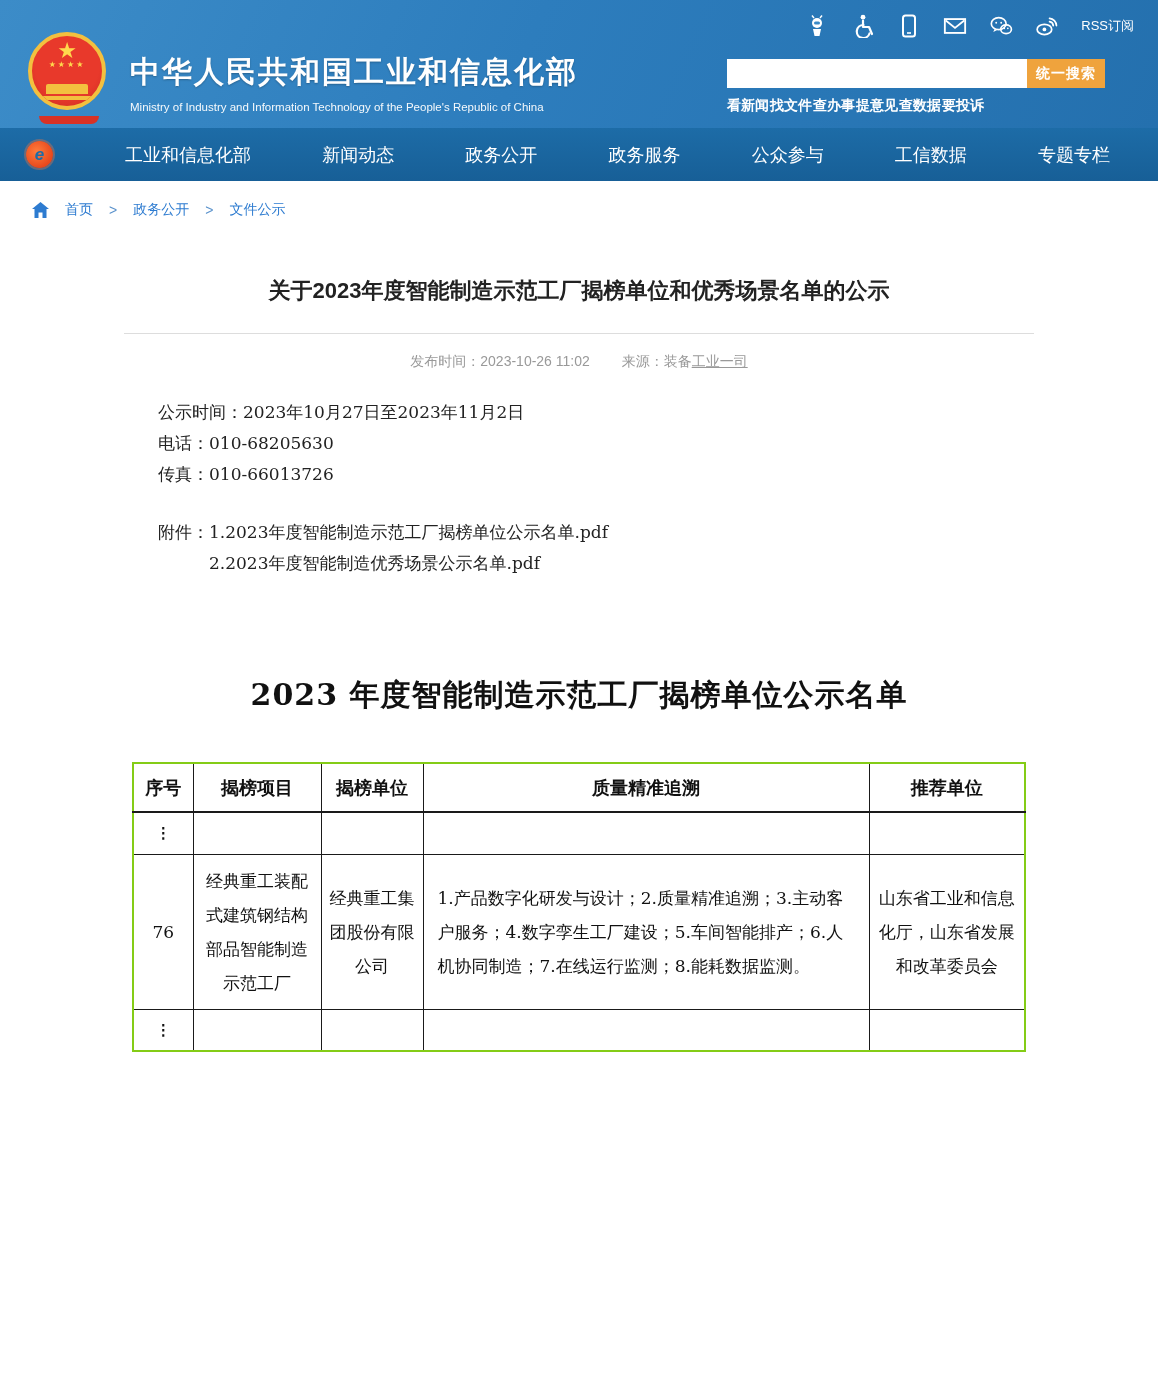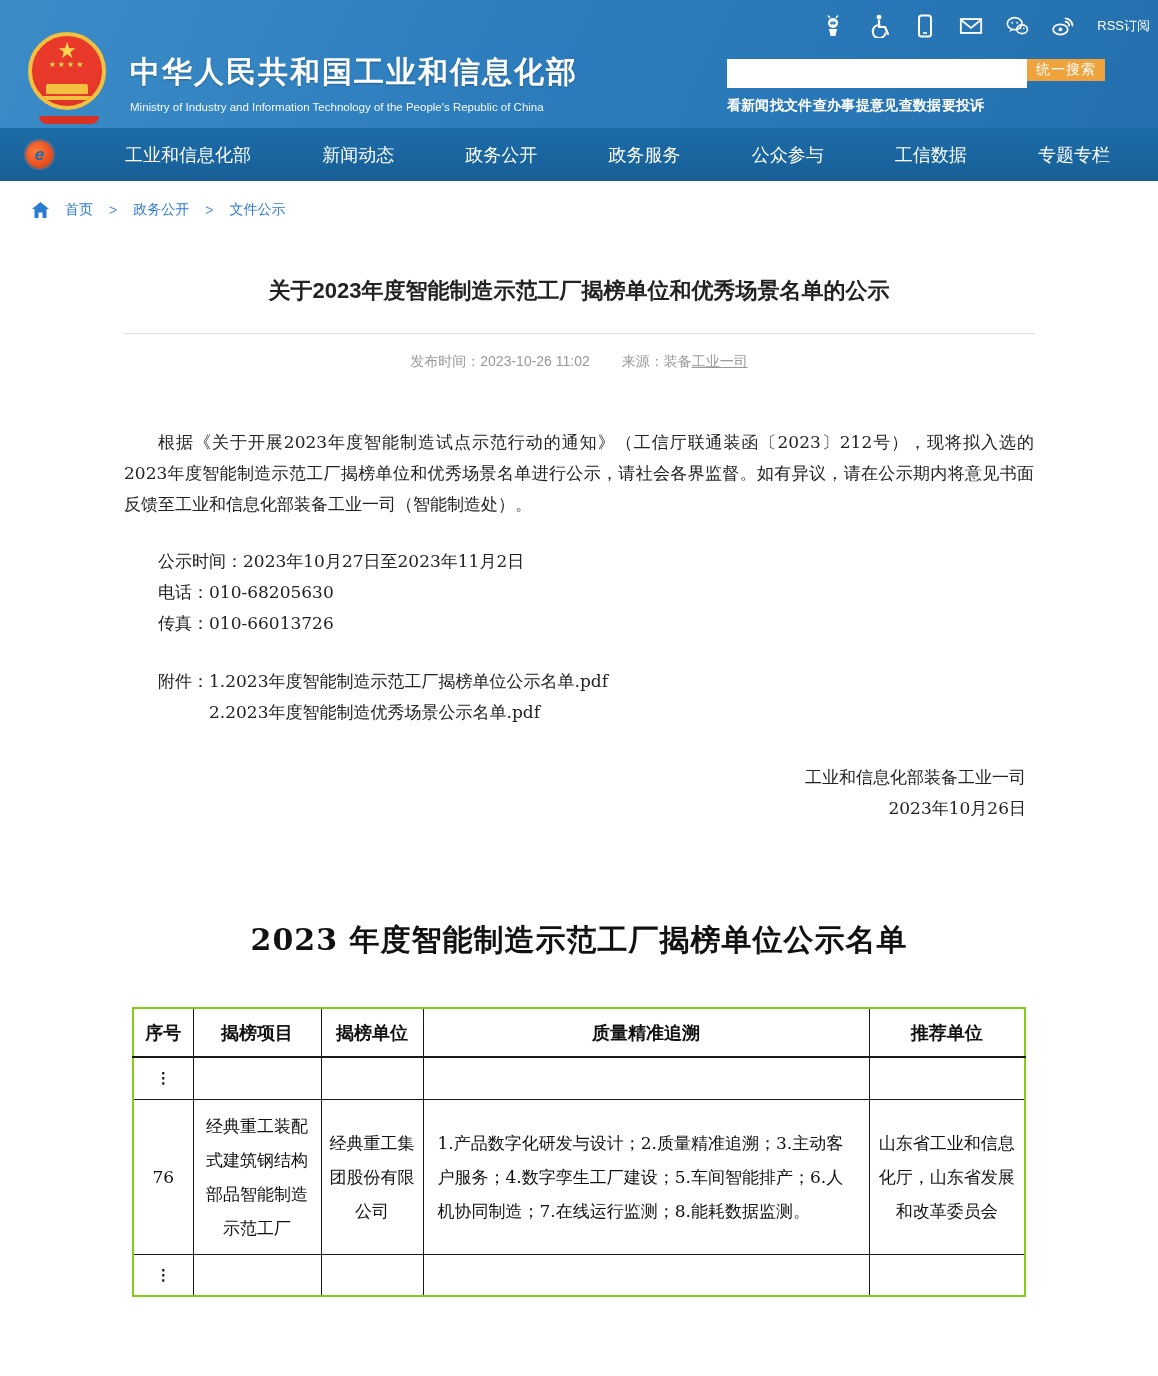--- a/index.html
+++ b/index.html
@@ -21,30 +21,30 @@
   .emblem-star-big{ position:absolute; left:50%; top:4px; transform:translateX(-50%); color:#ffd84d; font-size:22px; line-height:22px;}
   .emblem-stars-small{ position:absolute; left:50%; top:24px; transform:translateX(-50%); color:#ffd84d; font-size:8px; letter-spacing:2px; white-space:nowrap;}
   .emblem-gate{ position:absolute; left:50%; bottom:12px; transform:translateX(-50%); width:42px; height:10px; background:#f3c03f; border-radius:2px 2px 0 0;}
   .emblem-gate2{ position:absolute; left:50%; bottom:6px; transform:translateX(-50%); width:52px; height:4px; background:#f3c03f; border-radius:2px;}
   .emblem-ribbon{ position:absolute; left:50%; bottom:-4px; transform:translateX(-50%); width:60px; height:8px; background:#d93225; border-radius:0 0 8px 8px;}
   .header-titles{ margin-left:20px; color:#fff;margin-top:12px; }
   .header-title-cn{ font-size:30px; font-weight:bold; letter-spacing:2px; text-shadow:0 1px 2px rgba(0,0,0,.25); }
   .header-title-en{ font-size:11.5px; margin-top:8px; opacity:.95; }
 
   
-  .topbar{ position:absolute; top:14px; right:8px; display:flex; align-items:center; gap:22px; }
+  .topbar{ position:absolute; top:14px; right:24px; display:flex; align-items:center; gap:22px; }
   .topbar .ticon{ width:24px; height:24px; display:inline-flex; align-items:center; justify-content:center; cursor:pointer; }
   .topbar svg{ display:block; }
   .rss-label{ color:#fff; font-size:13px; cursor:pointer; }
 
   
   .search-area{ position:absolute; top:59px; right:53px; width:378px; }
   .search-row{ display:flex; }
   .search-input{ width:300px; height:29px; border:none; outline:none; padding:0 8px; font-size:14px; background:#fff; }
-  .search-btn{ width:78px; height:22px; border:none; background:#efa33d; color:#fff; font-size:14px; font-weight:normal; cursor:pointer; letter-spacing:1px;}
+  .search-btn{ width:78px; height:29px; border:none; background:#efa33d; color:#fff; font-size:14px; font-weight:bold; cursor:pointer; letter-spacing:1px;}
   .quick-links{ display:flex; gap:1px; margin-top:9px; }
   .quick-links span{ color:#fff; font-size:14px; font-weight:bold; cursor:pointer; white-space:nowrap; }
 
   
   .main-nav{ height:53px; background:linear-gradient(180deg,#1d6ca7 0%,#175f97 100%); display:flex; align-items:center; }
   .nav-logo{ margin-left:26px; width:27px; height:27px; border-radius:50%;
     background:radial-gradient(circle at 40% 40%, #ff7d3c 0%, #e8481d 70%);
     color:#1d6ca7; font-weight:bold; font-style:italic; font-size:17px; line-height:27px; text-align:center;
     box-shadow:0 0 0 2px rgba(255,120,60,.35); cursor:pointer;}
   .nav-items{ display:flex; flex:1; justify-content:space-between; margin-left:72px; margin-right:48px; }
@@ -202,40 +202,35 @@
 
   <div class="article">
     <h1 class="article-title">关于2023年度智能制造示范工厂揭榜单位和优秀场景名单的公示</h1>
     <hr class="title-divider">
     <div class="article-meta">
       <span>发布时间：2023-10-26 11:02</span>
       <span class="src">来源：装备</span><span class="src-link">工业一司</span>
     </div>
 
     <div class="article-body">
-      <p class="para">根据《关于开展2023年度智能制造试点示范行动的通知》（工信厅联通装函〔2023〕212号），现将拟入选的2023年度智能制造示范工厂揭榜单位和优秀场景名单进行公示，请社会各界监督。如有异议，请在公示期内将意见书面反馈至工业和信息化部装备工业一司（智能制造处）。</p>
 
       <div class="info-lines">
         <div>公示时间：2023年10月27日至2023年11月2日</div>
         <div>电话：010-68205630</div>
         <div>传真：010-66013726</div>
       </div>
 
       <div class="attachments">
         <span class="attach-label">附件：</span>
         <div class="attach-list">
           <div>1.2023年度智能制造示范工厂揭榜单位公示名单.pdf</div>
           <div>2.2023年度智能制造优秀场景公示名单.pdf</div>
         </div>
       </div>
 
-      <div class="signature">
-        <div>工业和信息化部装备工业一司</div>
-        <div>2023年10月26日</div>
-      </div>
     </div>
 
     <h2 class="list-heading">2023 年度智能制造示范工厂揭榜单位公示名单</h2>
   </div>
 
   <table class="roster">
     <colgroup>
       <col style="width:60px">
         <col style="width:128px">
         <col style="width:102px">

